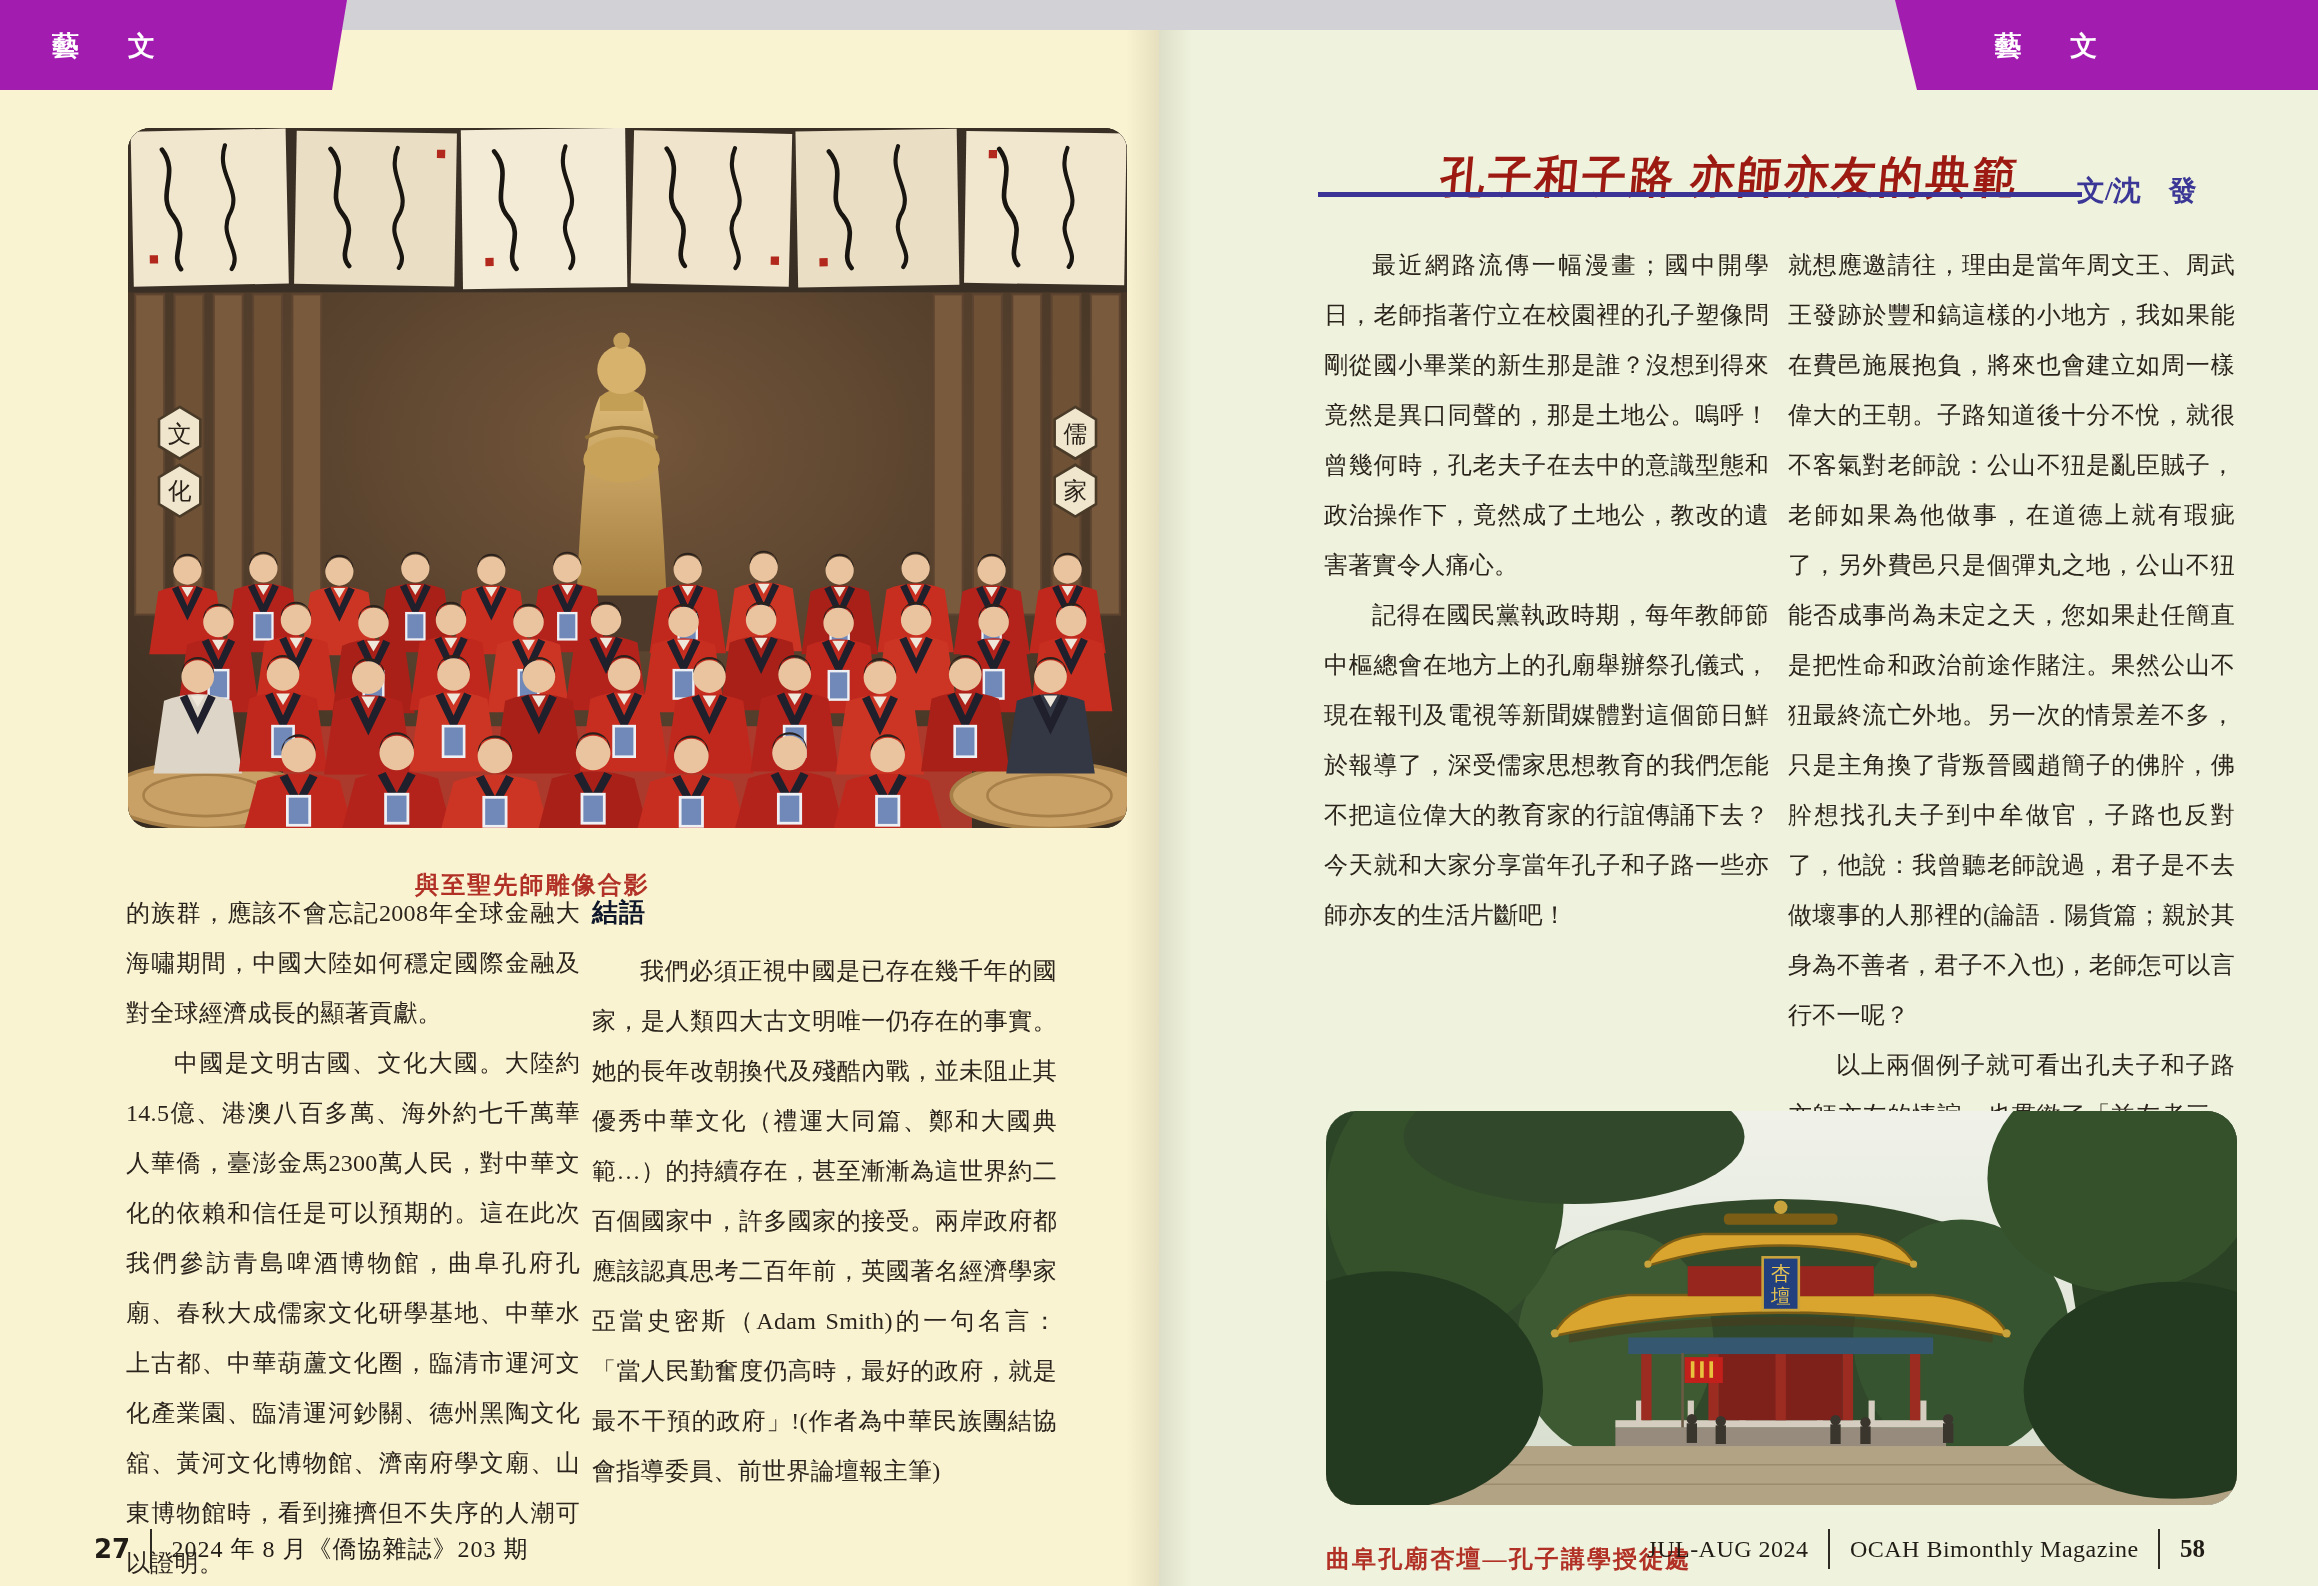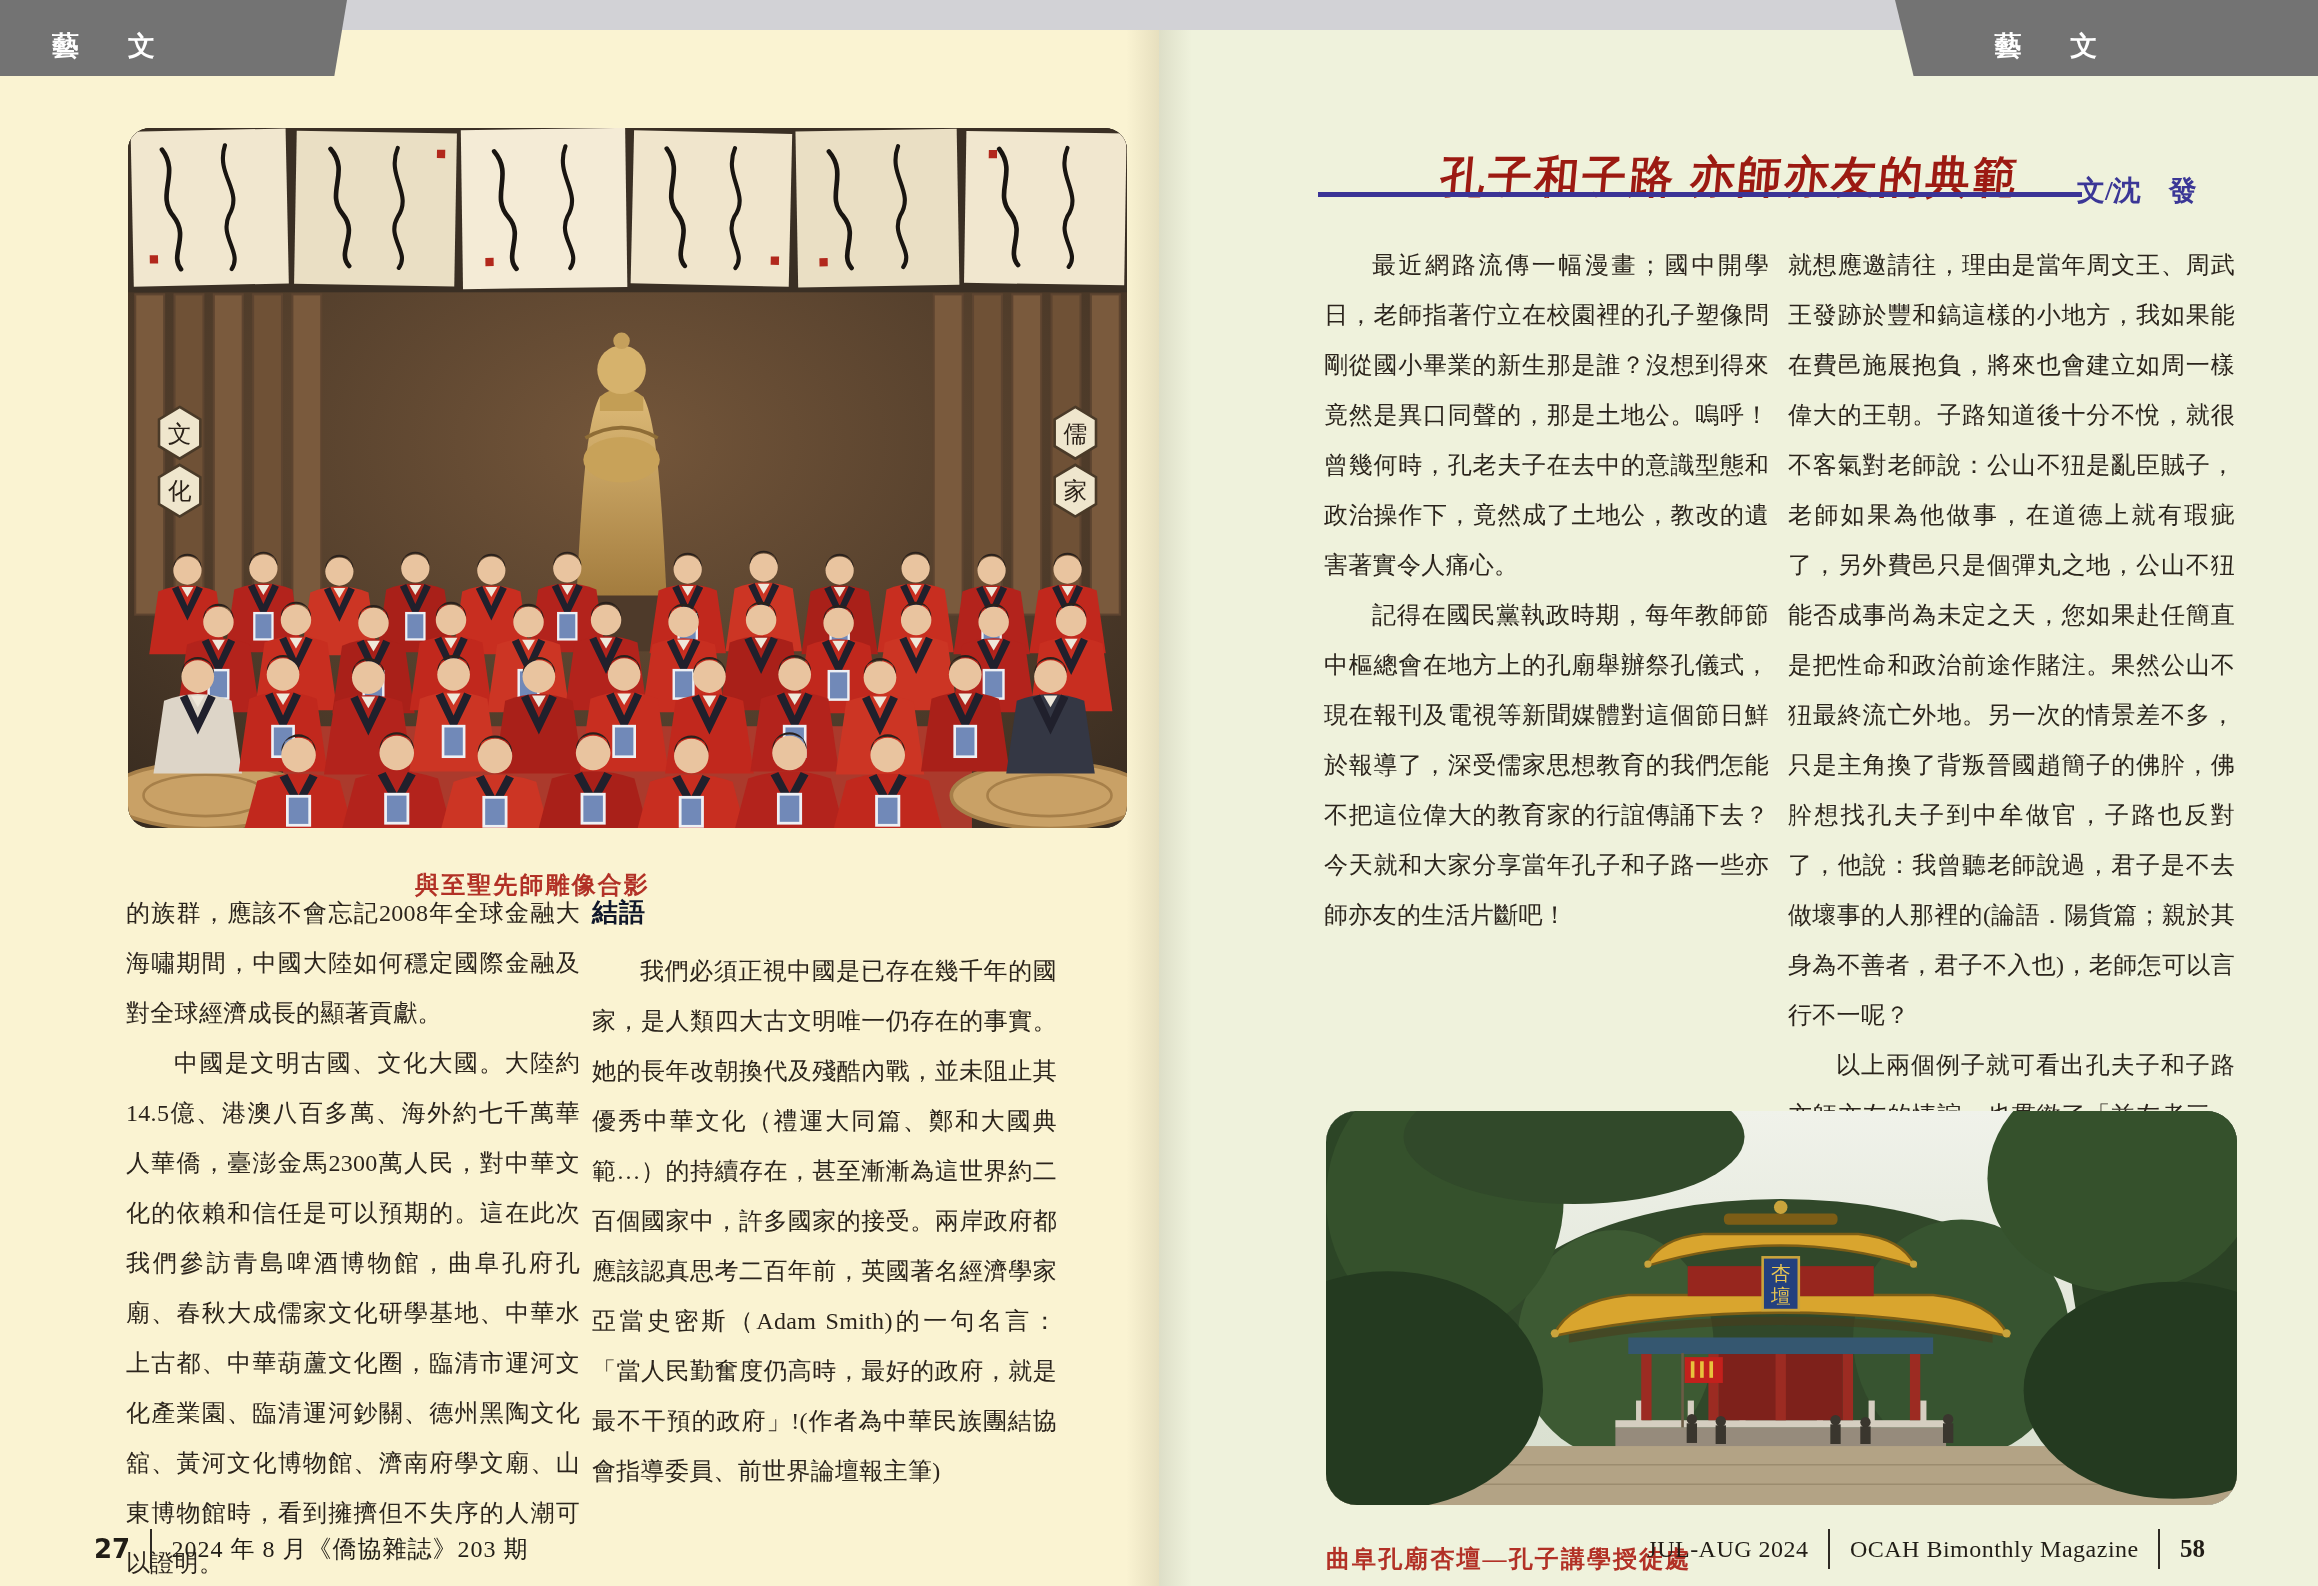--- a/index.html
+++ b/index.html
@@ -4,21 +4,21 @@
 <style>
   html,body{margin:0;padding:0;background:#888;}
   .spread{position:relative;width:2319px;height:1587px;overflow:hidden;
           font-family:"Liberation Serif","DejaVu Serif",serif;}
   .page{position:absolute;top:0;height:100%;}
   .page-left{left:0;width:1159px;background:#faf3d2;}
   .page-right{left:1159px;width:1159px;background:#eff2dc;}
   .gutter{position:absolute;left:1126px;top:0;width:66px;height:100%;
           background:linear-gradient(to right,rgba(90,80,50,0),rgba(90,80,50,.12),rgba(90,80,50,0));}
   .topbar{position:absolute;left:0;top:0;width:100%;height:30px;background:#d2d2d6;}
-  .ribbon{position:absolute;top:0;height:76px;background:#737373;}
+  .ribbon{position:absolute;top:0;height:90px;background:#a21caf;}
   .ribbon-left{left:0;width:347px;clip-path:polygon(0 0,347px 0,332px 90px,0 90px);}
   .ribbon-right{left:1894px;width:425px;clip-path:polygon(1px 0,425px 0,425px 90px,23px 90px);}
   .ribbon .tab{position:absolute;top:28px;color:#fff;font-size:27px;letter-spacing:20.7px;
                font-family:"Liberation Sans","DejaVu Sans",sans-serif;font-weight:bold;}
   .ribbon-left .tab{left:52px;}
   .ribbon-right .tab{right:201px;}
   figure{margin:0;}
   .photo{position:absolute;overflow:hidden;background:#333;}
   .photo-left{left:128px;top:128px;width:999px;height:700px;border-radius:22px;}
   .photo-right{left:1326px;top:1111px;width:911px;height:394px;border-radius:31px;}

